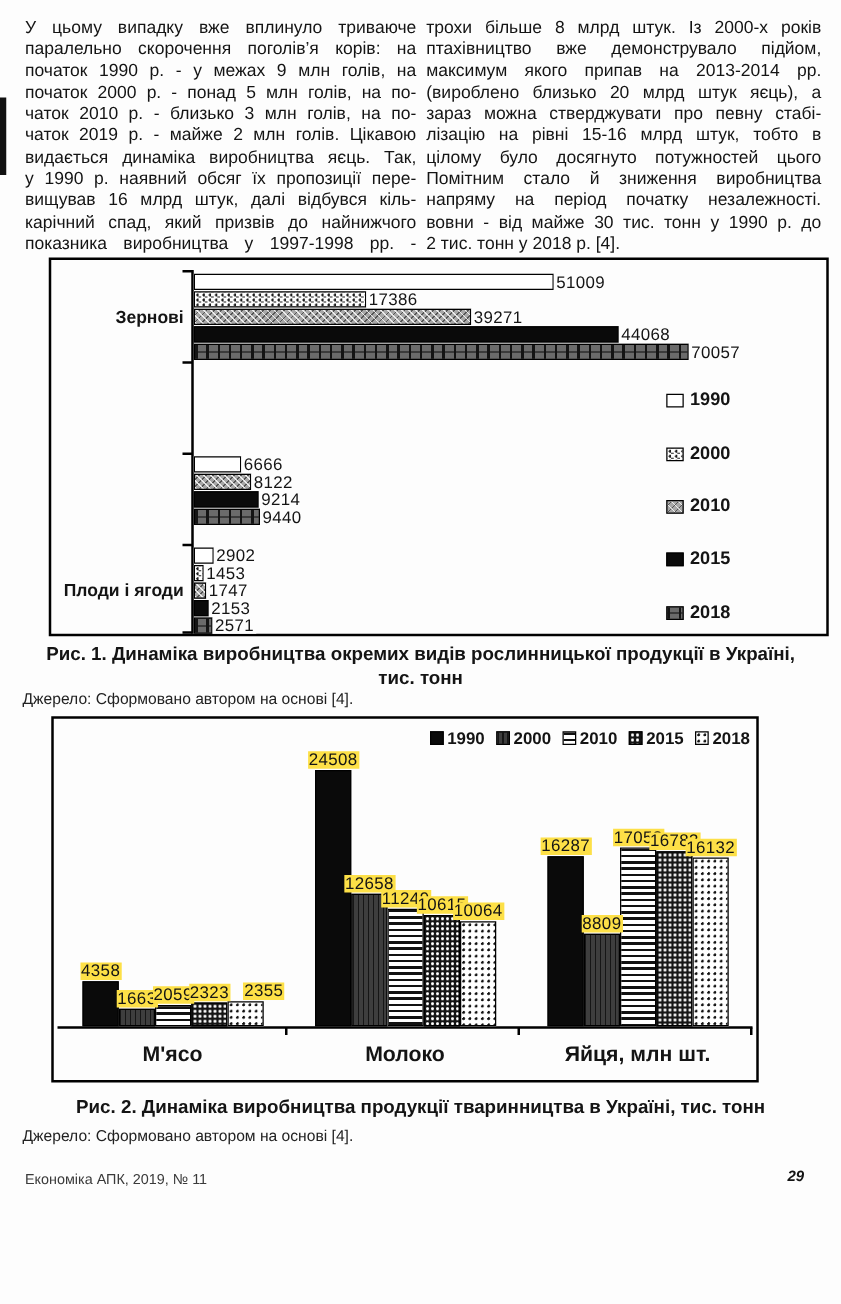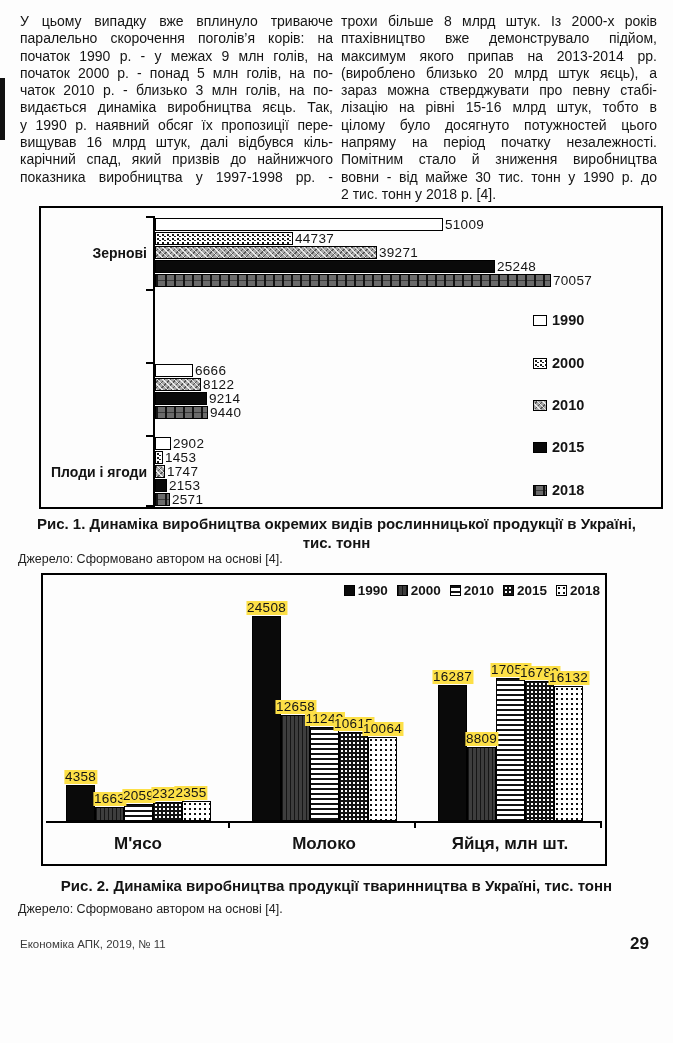--- a/index.html
+++ b/index.html
@@ -18,21 +18,21 @@
   .tline.tlast{text-align-last:left;}
 
   
   .fig1{position:absolute;left:39px;top:206px;width:624px;height:303px;
         border:2px solid #000;box-sizing:border-box;background:#fdfdfd;}
   .f1-axis{position:absolute;left:112px;top:8px;width:2px;height:291px;background:#000;}
   .f1-tick{position:absolute;left:105px;width:8px;height:2px;background:#000;}
   .f1-cat{position:absolute;left:0px;width:106px;height:69px;display:flex;
           align-items:center;justify-content:flex-end;font-weight:bold;font-size:14px;}
   .f1-group{position:absolute;left:114px;right:2px;}
-  .f1-row{height:14px;display:flex;align-items:flex-start;}
+  .f1-row{height:14px;display:flex;align-items:center;}
   .f1-bar{height:13px;border:1px solid #000;box-sizing:border-box;flex:0 0 auto;}
   .vlbl{font-size:13.5px;line-height:13px;padding:0 2px;background:#fdfdfd;
         white-space:nowrap;position:relative;z-index:5;letter-spacing:.3px;}
   .f1-legend-item{position:absolute;left:492px;display:flex;align-items:center;gap:5px;}
   .swatch1{width:14px;height:11px;border:1px solid #000;box-sizing:border-box;flex:0 0 auto;}
   .leg-lbl{font-weight:bold;font-size:14.5px;}
 
   
   .fig2{position:absolute;left:41px;top:573px;width:566px;height:293px;
         border:2px solid #000;box-sizing:border-box;background:#fdfdfd;}
@@ -76,79 +76,80 @@
 
   
   .caption{position:absolute;left:30px;width:613px;text-align:center;
            font-weight:bold;font-size:15px;line-height:19px;}
   .cap1{top:514px;}
   .cap2{top:876px;}
   .source{position:absolute;left:18px;font-size:12.5px;color:#222;}
   .src1{top:552px;}
   .src2{top:902px;}
   .footer-left{position:absolute;left:20px;top:938px;font-size:11.5px;color:#3a3a3a;}
-  .footer-page{position:absolute;left:630px;top:934px;font-size:17px;font-weight:bold;}
+  .footer-page{position:absolute;left:630px;top:934px;font-size:12px;font-weight:bold;font-style:italic;}
 </style>
 </head>
 <body>
 
 <div class="page">
 
   <div class="scan-mark"></div>
 
   <div class="col col-left" id="col-left">
       <div class="tline">У цьому випадку вже вплинуло триваюче</div>
       <div class="tline">паралельно скорочення поголів’я корів: на</div>
       <div class="tline">початок 1990 р. - у межах 9 млн голів, на</div>
       <div class="tline">початок 2000 р. - понад 5 млн голів, на по-</div>
       <div class="tline">чаток 2010 р. - близько 3 млн голів, на по-</div>
+      <div class="tline">чаток 2019 р. - майже 2 млн голів. Цікавою</div>
       <div class="tline">видається динаміка виробництва яєць. Так,</div>
       <div class="tline">у 1990 р. наявний обсяг їх пропозиції пере-</div>
       <div class="tline">вищував 16 млрд штук, далі відбувся кіль-</div>
       <div class="tline">карічний спад, який призвів до найнижчого</div>
       <div class="tline">показника виробництва у 1997-1998 рр. -</div>
     </div>
   <div class="col col-right" id="col-right">
       <div class="tline">трохи більше 8 млрд штук. Із 2000-х років</div>
       <div class="tline">птахівництво вже демонструвало підйом,</div>
       <div class="tline">максимум якого припав на 2013-2014 рр.</div>
       <div class="tline">(вироблено близько 20 млрд штук яєць), а</div>
       <div class="tline">зараз можна стверджувати про певну стабі-</div>
       <div class="tline">лізацію на рівні 15-16 млрд штук, тобто в</div>
       <div class="tline">цілому було досягнуто потужностей цього</div>
+      <div class="tline">Помітним стало й зниження виробництва</div>
       <div class="tline">напряму на період початку незалежності.</div>
-      <div class="tline">Помітним стало й зниження виробництва</div>
       <div class="tline">вовни - від майже 30 тис. тонн у 1990 р. до</div>
       <div class="tline tlast">2 тис. тонн у 2018 р. [4].</div>
     </div>
 
   <div class="fig1" id="fig1">
     <div class="f1-axis"></div>
   <div class="f1-tick" style="top: 8px;"></div>
       <div class="f1-tick" style="top: 81px;"></div>
       <div class="f1-tick" style="top: 154px;"></div>
       <div class="f1-tick" style="top: 227px;"></div>
       <div class="f1-tick" style="top: 297px;"></div>
       <div class="f1-cat" style="top: 10px;">Зернові</div>
       <div class="f1-group" style="top: 10px;">
         <div class="f1-row" style="height: 14px;">
           <div class="f1-bar p0-s0" style="width: 288px;"></div>
           <span class="vlbl">51009</span>
         </div>
         <div class="f1-row" style="height: 14px;">
           <div class="f1-bar p0-s1" style="width: 138px;"></div>
-          <span class="vlbl">44737</span>
+          <span class="vlbl">17386</span>
         </div>
         <div class="f1-row" style="height: 14px;">
           <div class="f1-bar p0-s2" style="width: 222px;"></div>
           <span class="vlbl">39271</span>
         </div>
         <div class="f1-row" style="height: 14px;">
           <div class="f1-bar p0-s3" style="width: 340px;"></div>
-          <span class="vlbl">25248</span>
+          <span class="vlbl">44068</span>
         </div>
         <div class="f1-row" style="height: 14px;">
           <div class="f1-bar p0-s4" style="width: 396px;"></div>
           <span class="vlbl">70057</span>
         </div>
       </div>
       <div class="f1-group" style="top: 156px;">
         <div class="f1-row" style="height: 14px;">
           <div class="f1-bar p0-s0" style="width: 38px;"></div>
           <span class="vlbl">6666</span>
@@ -247,21 +248,21 @@
       <div class="f2-cat" style="left: 2px; width: 186px;">М'ясо</div>
       <div class="f2-bar p1-s0" style="left: 23px; bottom: 43px; height: 36px;"></div>
       <div class="f2-vlbl" style="left: 37.5px; bottom: 80px;">4358</div>
       <div class="f2-bar p1-s1" style="left: 52px; bottom: 43px; height: 14px;"></div>
       <div class="f2-vlbl" style="left: 66.5px; bottom: 58px;">1663</div>
       <div class="f2-bar p1-s2" style="left: 81px; bottom: 43px; height: 17px;"></div>
       <div class="f2-vlbl" style="left: 95.5px; bottom: 61px;">2059</div>
       <div class="f2-bar p1-s3" style="left: 110px; bottom: 43px; height: 19px;"></div>
       <div class="f2-vlbl" style="left: 124.5px; bottom: 63px;">2323</div>
       <div class="f2-bar p1-s4" style="left: 139px; bottom: 43px; height: 20px;"></div>
-      <div class="f2-vlbl" style="left: 148px; bottom: 64px;">2355</div>
+      <div class="f2-vlbl" style="left: 168px; bottom: 64px;">2355</div>
       <div class="f2-cat" style="left: 188px; width: 186px;">Молоко</div>
       <div class="f2-bar p1-s0" style="left: 209px; bottom: 43px; height: 205px;"></div>
       <div class="f2-vlbl" style="left: 223.5px; bottom: 249px;">24508</div>
       <div class="f2-bar p1-s1" style="left: 238px; bottom: 43px; height: 106px;"></div>
       <div class="f2-vlbl" style="left: 252.5px; bottom: 150px;">12658</div>
       <div class="f2-bar p1-s2" style="left: 267px; bottom: 43px; height: 94px;"></div>
       <div class="f2-vlbl" style="left: 281.5px; bottom: 138px;">11249</div>
       <div class="f2-bar p1-s3" style="left: 296px; bottom: 43px; height: 89px;"></div>
       <div class="f2-vlbl" style="left: 310.5px; bottom: 133px;">10615</div>
       <div class="f2-bar p1-s4" style="left: 325px; bottom: 43px; height: 84px;"></div>

